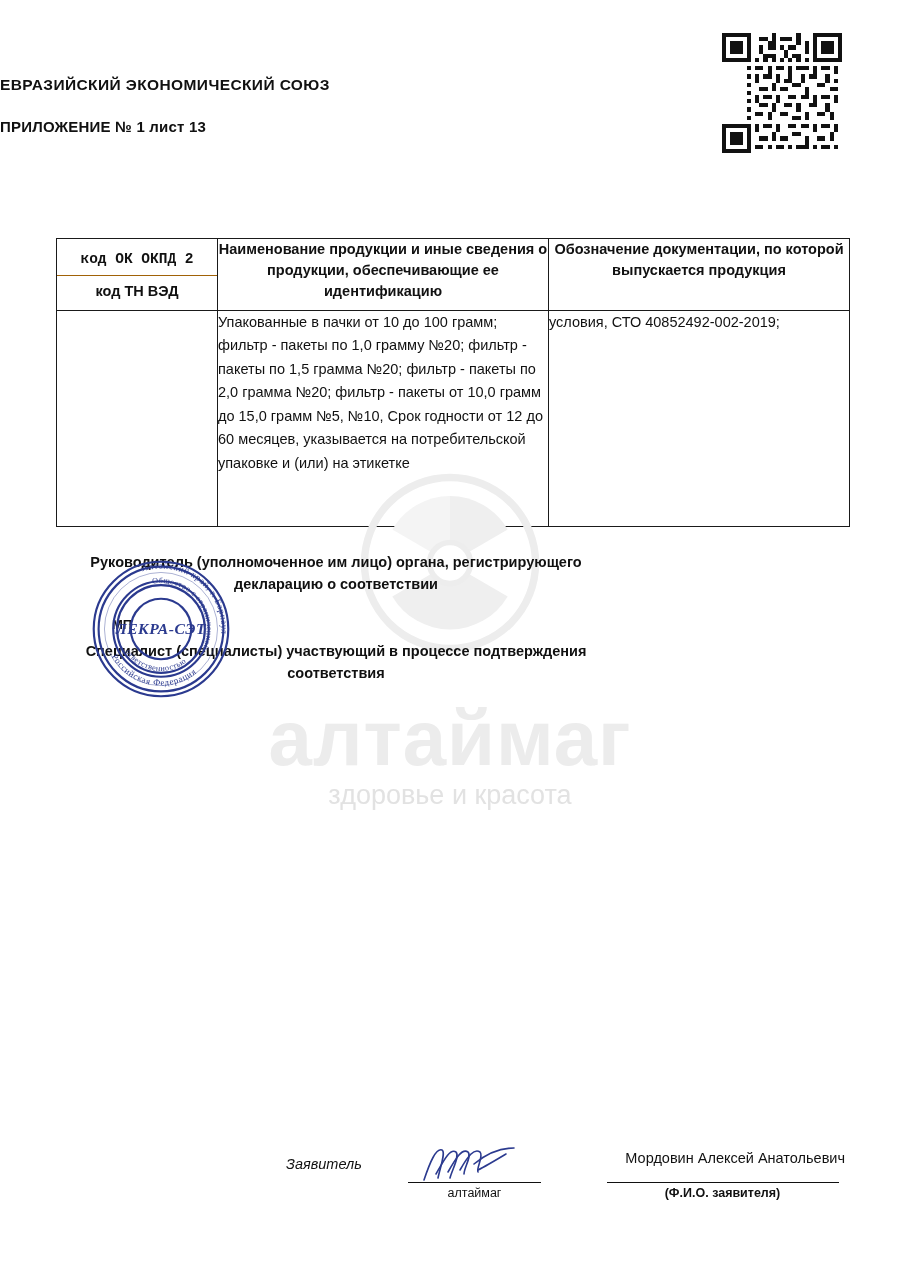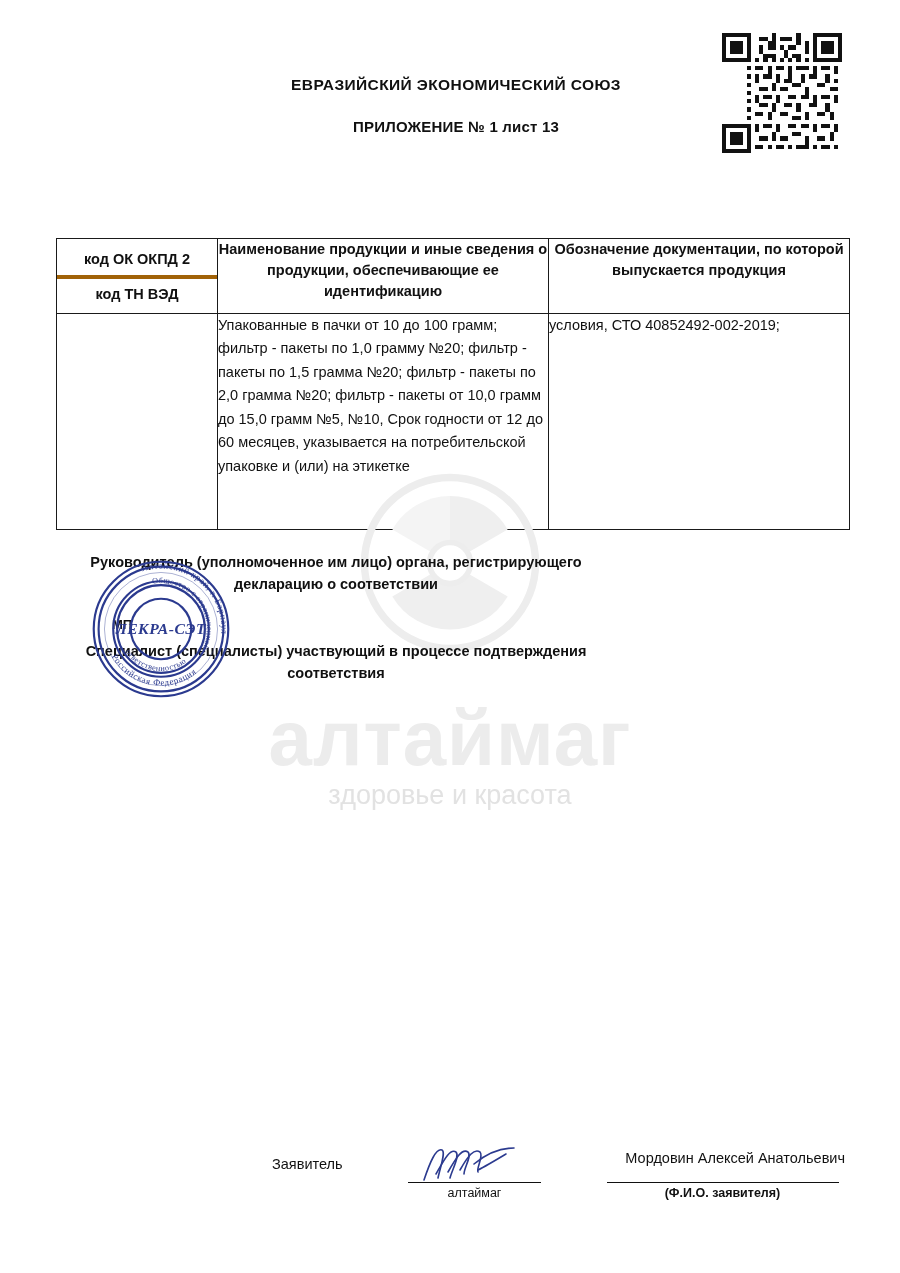--- a/index.html
+++ b/index.html
@@ -19,23 +19,22 @@
   .page {
     position: absolute;
     inset: 0;
     width: 900px;
     height: 1273px;
   }
 
   
   .hdr {
     position: absolute;
-    left: 12px;
+    left: 0;
     right: 0;
-    text-align: center;
   }
   .hdr-line1 {
     top: 76px;
     font-size: 15.5px;
     font-weight: bold;
     letter-spacing: .4px;
   }
   .hdr-line2 {
     top: 118px;
     font-size: 15px;
@@ -89,21 +88,22 @@
   .hd-a {
     padding: 0;
   }
   .hd-a .sub {
     text-align: center;
     font-size: 14.5px;
     font-weight: bold;
     padding: 12px 6px 8px 6px;
   }
   .hd-a .sub-top {
-    border-bottom: 4px solid #a16207;
+    border-bottom: 1px solid #a16207;
+    font-family: Liberation Mono, monospace;
   }
   .hd-a .sub-bot {
     padding-top: 7px;
     padding-bottom: 11px;
   }
 
   .body-cell {
     font-size: 14.5px;
     line-height: 1.62;
     padding: 10px 12px 14px 12px;
@@ -168,23 +168,24 @@
     top: 470px;
     width: 186px;
     height: 186px;
     pointer-events: none;
     user-select: none;
   }
 
   
   .ft-label {
     position: absolute;
-    left: 272px;
+    left: 286px;
     top: 1156px;
     font-size: 14.5px;
+    font-style: italic;
   }
   .ft-sig-line {
     position: absolute;
     left: 408px;
     top: 1182px;
     width: 133px;
     border-bottom: 1px solid #111;
   }
   .ft-sig-cap {
     position: absolute;

